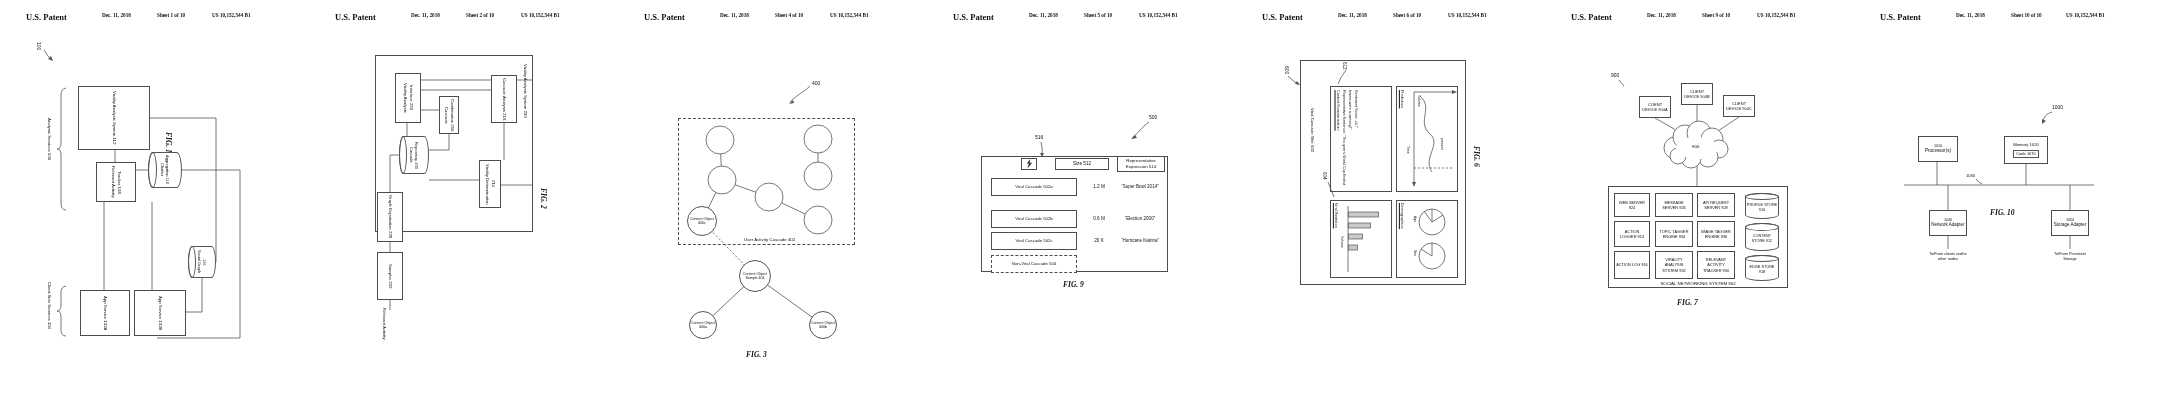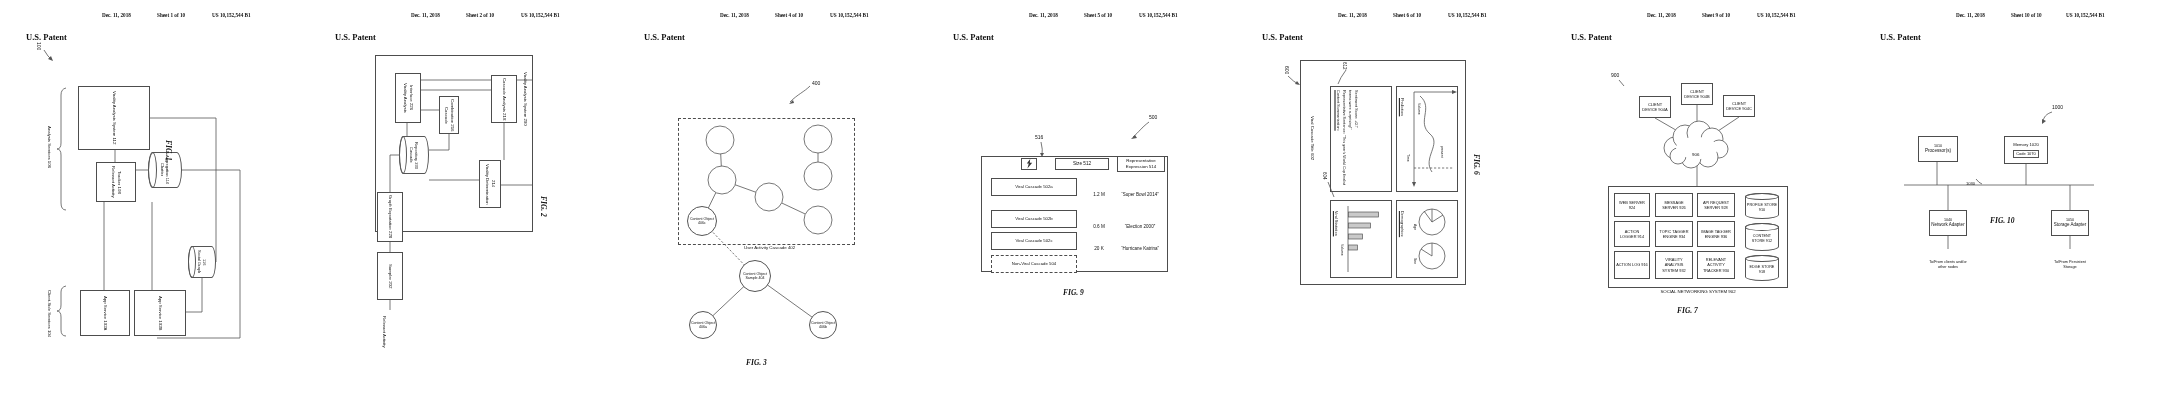--- a/index.html
+++ b/index.html
@@ -1,30 +1,30 @@
 <!DOCTYPE html>
 <html><head>
 <meta charset="utf-8">
 <style>
   html,body{margin:0;padding:0;}
   body{width:2164px;height:400px;background:#ffffff;display:flex;
        font-family:"Liberation Sans",sans-serif;color:#111;}
   .sheet{position:relative;width:309px;height:400px;flex:0 0 309px;overflow:hidden;background:#fff;}
   .hdr span{position:absolute;top:12px;font-family:"Liberation Serif",serif;white-space:nowrap;}
-  .h-title{left:26px;font-weight:bold;font-size:8.5px;margin-top:20px;}
+  .h-title{left:26px;font-weight:bold;font-size:8.5px;}
   .h-date{left:102px;font-size:5.2px;font-weight:bold;}
   .h-sheet{left:157px;font-size:5.2px;font-weight:bold;}
   .h-num{left:212px;font-size:5.2px;font-weight:bold;}
   .bx{position:absolute;border:1px solid #4d4d4d;background:#fff;display:flex;align-items:center;
       justify-content:center;text-align:center;font-size:4.3px;line-height:1.3;box-sizing:border-box;padding:1px;}
   .vcol{flex-direction:column;}
   .frame{position:absolute;border:1px solid #4d4d4d;box-sizing:border-box;background:transparent;}
   .dash{border-style:dashed;}
   .vt{writing-mode:vertical-lr;text-orientation:mixed;}
-  .lbl{position:absolute;font-size:4.3px;line-height:1.25;color:#111;margin-top:8px;}
+  .lbl{position:absolute;font-size:4.3px;line-height:1.25;color:#111;}
   .cap{font-family:"Liberation Serif",serif;font-style:italic;font-weight:700;font-size:7.5px;white-space:nowrap;}
   .ref{position:absolute;font-size:5px;color:#111;}
   .lay{position:absolute;left:0;top:0;pointer-events:none;}
   .lay line,.lay path{stroke:#555;stroke-width:0.8;fill:none;}
   .lay .dashline{stroke-dasharray:2.2 1.8;}
   .lay circle.node{fill:#fff;stroke:#555;stroke-width:0.8;}
   .lay .arrow{fill:#555;stroke:none;}
   .circ{position:absolute;border:1px solid #555;border-radius:50%;background:#fff;display:flex;
         align-items:center;justify-content:center;text-align:center;font-size:3.6px;line-height:1.2;box-sizing:border-box;}
   .cylh,.cylv{position:absolute;border:1px solid #555;background:#fff;display:flex;align-items:center;

